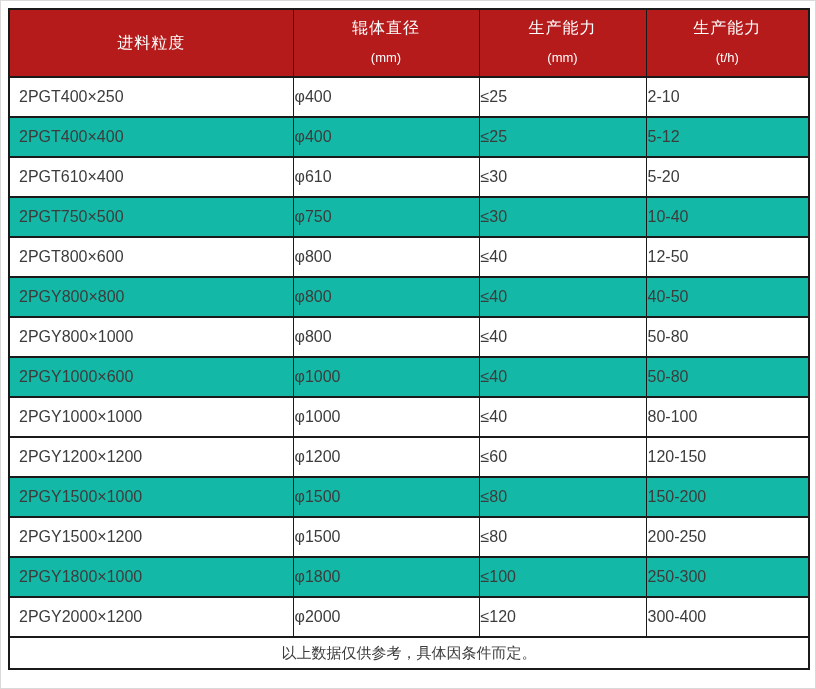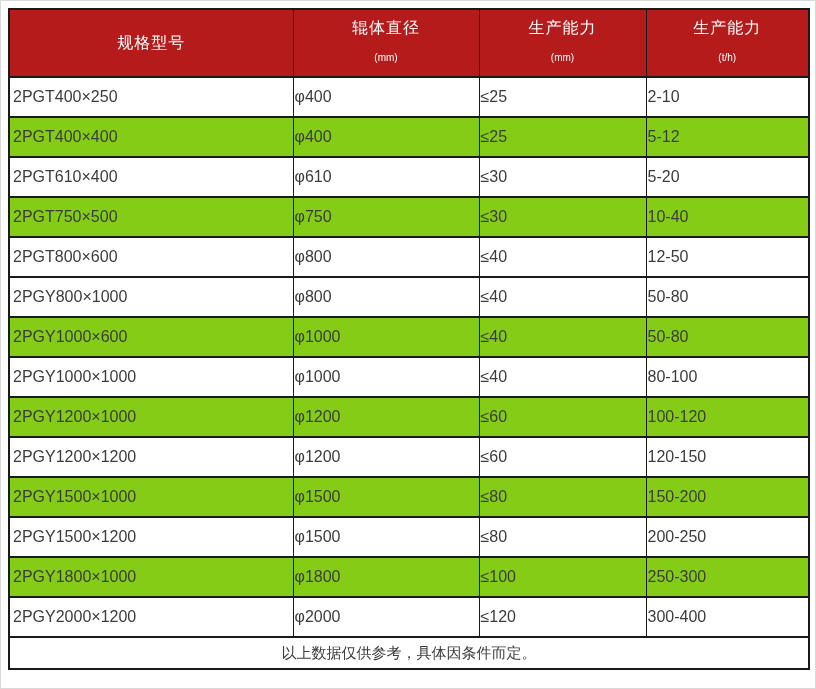--- a/index.html
+++ b/index.html
@@ -39,38 +39,38 @@
     height: 64px;
     text-align: center;
     vertical-align: middle;
     letter-spacing: 1px;
   }
   .h-title {
     line-height: 22px;
   }
   .h-unit {
     line-height: 22px;
-    font-size: 10px;
+    font-size: 13px;
     letter-spacing: 0;
     margin-top: 8px;
   }
   .spec-table tbody td {
     height: 36px;
     font-size: 16px;
     color: #3c3c3c;
     text-align: left;
     vertical-align: middle;
     background: #ffffff;
   }
   .spec-table tbody tr.alt td {
-    background: #84cc16;
+    background: #14b8a6;
   }
   .spec-table tbody td.c-model {
     text-align: left;
-    padding-left: 3px;
+    padding-left: 9px;
     margin-left: 32px;
   }
   .spec-table tfoot td {
     height: 28px;
     font-size: 15px;
     color: #3c3c3c;
     text-align: center;
     vertical-align: middle;
     background: #ffffff;
   }
@@ -82,21 +82,21 @@
   <table class="spec-table">
     <colgroup>
       <col style="width:284px">
       <col style="width:186px">
       <col style="width:167px">
       <col style="width:163px">
     </colgroup>
     <thead>
       <tr>
         <th>
-          <div class="h-title">规格型号</div>
+          <div class="h-title">进料粒度</div>
         </th>
         <th>
           <div class="h-title">辊体直径</div>
           <div class="h-unit">(mm)</div>
         </th>
         <th>
           <div class="h-title">生产能力</div>
           <div class="h-unit">(mm)</div>
         </th>
         <th>
@@ -129,43 +129,43 @@
         <td>φ750</td>
         <td>≤30</td>
         <td>10-40</td>
       </tr>
       <tr>
         <td class="c-model">2PGT800×600</td>
         <td>φ800</td>
         <td>≤40</td>
         <td>12-50</td>
       </tr>
+      <tr class="alt">
+        <td class="c-model">2PGY800×800</td>
+        <td>φ800</td>
+        <td>≤40</td>
+        <td>40-50</td>
+      </tr>
       <tr>
         <td class="c-model">2PGY800×1000</td>
         <td>φ800</td>
         <td>≤40</td>
         <td>50-80</td>
       </tr>
       <tr class="alt">
         <td class="c-model">2PGY1000×600</td>
         <td>φ1000</td>
         <td>≤40</td>
         <td>50-80</td>
       </tr>
       <tr>
         <td class="c-model">2PGY1000×1000</td>
         <td>φ1000</td>
         <td>≤40</td>
         <td>80-100</td>
-      </tr>
-      <tr class="alt">
-        <td class="c-model">2PGY1200×1000</td>
-        <td>φ1200</td>
-        <td>≤60</td>
-        <td>100-120</td>
       </tr>
       <tr>
         <td class="c-model">2PGY1200×1200</td>
         <td>φ1200</td>
         <td>≤60</td>
         <td>120-150</td>
       </tr>
       <tr class="alt">
         <td class="c-model">2PGY1500×1000</td>
         <td>φ1500</td>

